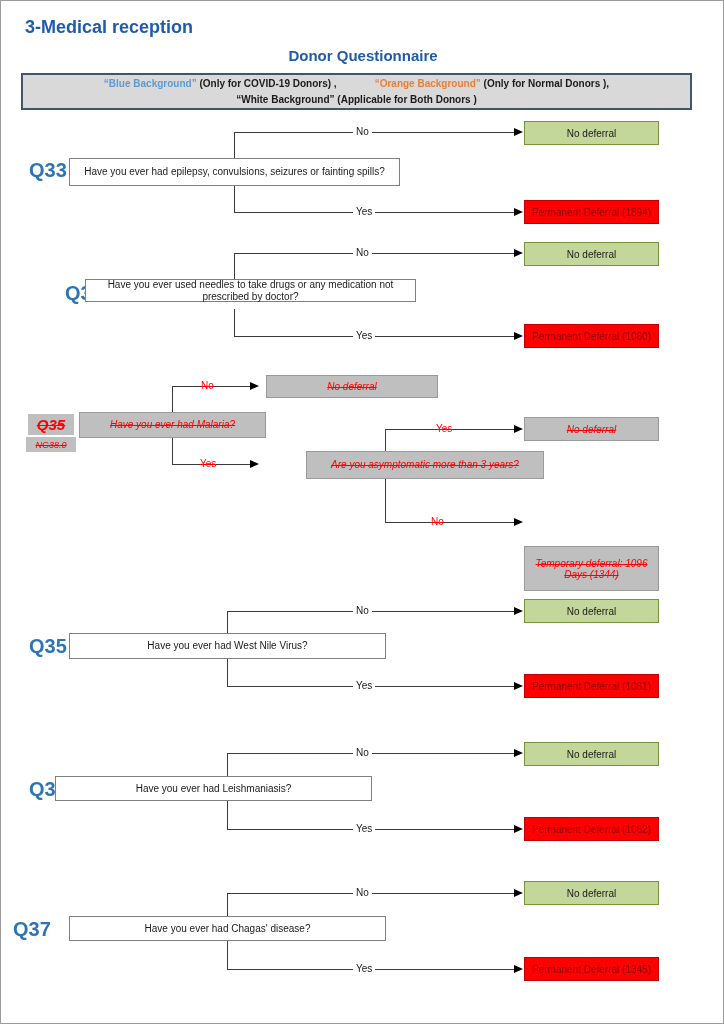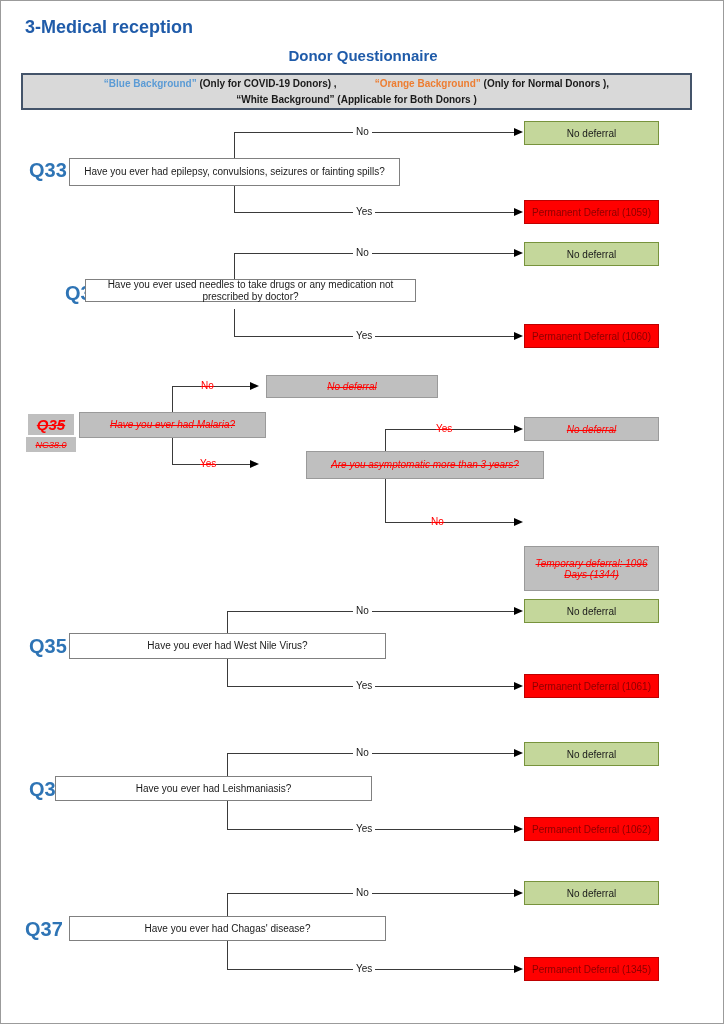--- a/index.html
+++ b/index.html
@@ -68,21 +68,21 @@
     <div class="vline" style="left:233px; top:131px; height:26px;"></div>
     <div class="blabel" style="left:352px; top:125px;">No</div>
     <div class="arrow" style="left:513px; top:127px;"></div>
     <div class="result green" style="left:523px; top:120px;">No deferral</div>
     <div class="qnum" style="left:28px; top:158px;">Q33</div>
     <div class="qbox" style="left:68px; top:157px; width:331px; height:28px;">Have you ever had epilepsy, convulsions, seizures or fainting spills?</div>
     <div class="vline" style="left:233px; top:185px; height:26px;"></div>
     <div class="hline" style="left:233px; top:211px; width:281px;"></div>
     <div class="blabel" style="left:352px; top:205px;">Yes</div>
     <div class="arrow" style="left:513px; top:207px;"></div>
-    <div class="result red" style="left:523px; top:199px;">Permanent Deferral (1059)</div>
+    <div class="result red" style="left:523px; top:199px;">Permanent Deferral (1894)</div>
   </div>
 
   <div>
     <div class="hline" style="left:233px; top:252px; width:281px;"></div>
     <div class="vline" style="left:233px; top:252px; height:26px;"></div>
     <div class="blabel" style="left:352px; top:246px;">No</div>
     <div class="arrow" style="left:513px; top:248px;"></div>
     <div class="result green" style="left:523px; top:241px;">No deferral</div>
     <div class="qnum" style="left:28px; top:281px;margin-left:36px;">Q34</div>
     <div class="qbox" style="left:84px; top:278px; width:331px; height:23px;">Have you ever used needles to take drugs or any medication not prescribed by doctor?</div>
@@ -152,21 +152,21 @@
     <div class="arrow" style="left:513px; top:824px;"></div>
     <div class="result red" style="left:523px; top:816px;">Permanent Deferral (1062)</div>
   </div>
 
   <div>
     <div class="hline" style="left:226px; top:892px; width:288px;"></div>
     <div class="vline" style="left:226px; top:892px; height:23px;"></div>
     <div class="blabel" style="left:352px; top:886px;">No</div>
     <div class="arrow" style="left:513px; top:888px;"></div>
     <div class="result green" style="left:523px; top:880px;">No deferral</div>
-    <div class="qnum" style="left:24px; top:917px;">Q37</div>
+    <div class="qnum" style="left:12px; top:917px;">Q37</div>
     <div class="qbox" style="left:68px; top:915px; width:317px; height:25px;">Have you ever had Chagas' disease?</div>
     <div class="vline" style="left:226px; top:940px; height:28px;"></div>
     <div class="hline" style="left:226px; top:968px; width:288px;"></div>
     <div class="blabel" style="left:352px; top:962px;">Yes</div>
     <div class="arrow" style="left:513px; top:964px;"></div>
     <div class="result red" style="left:523px; top:956px;">Permanent Deferral (1345)</div>
   </div>
 
 </div>
 

